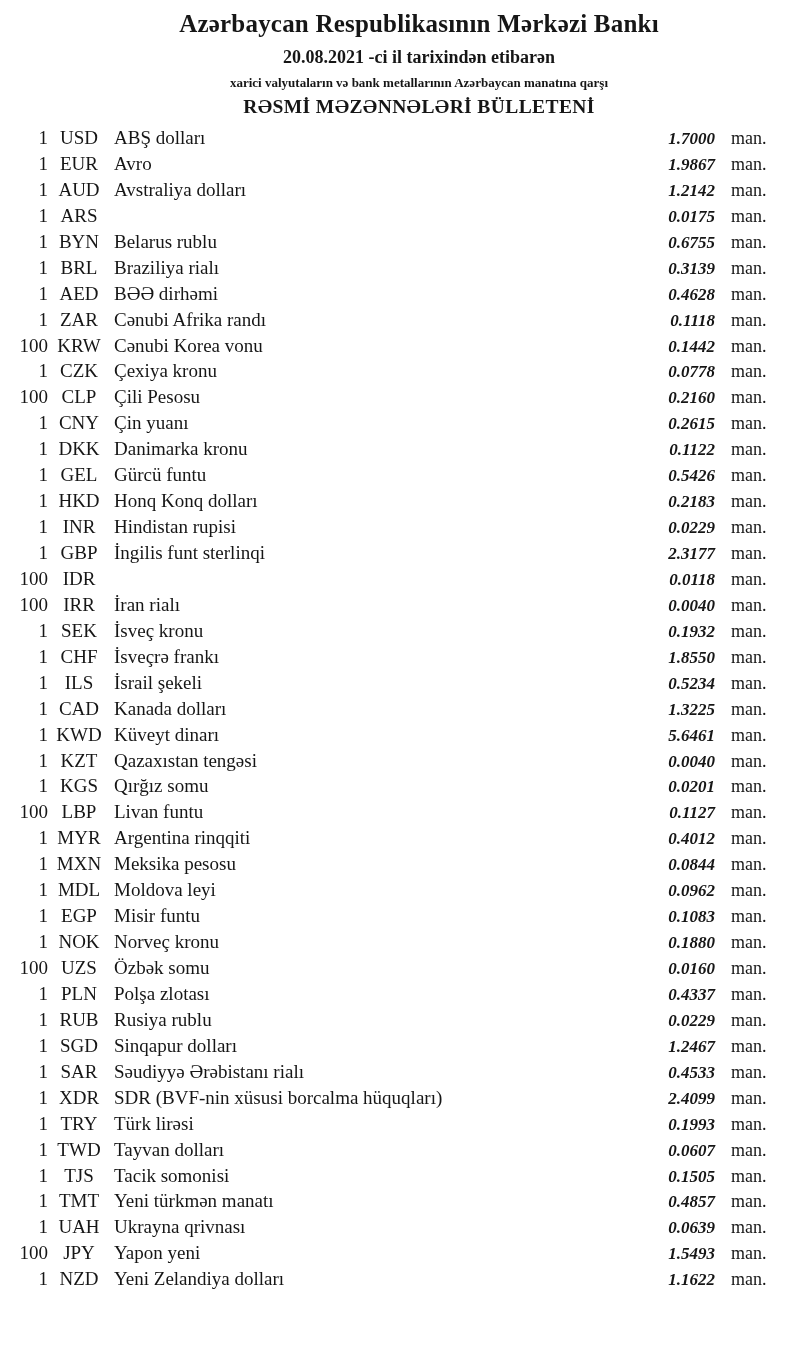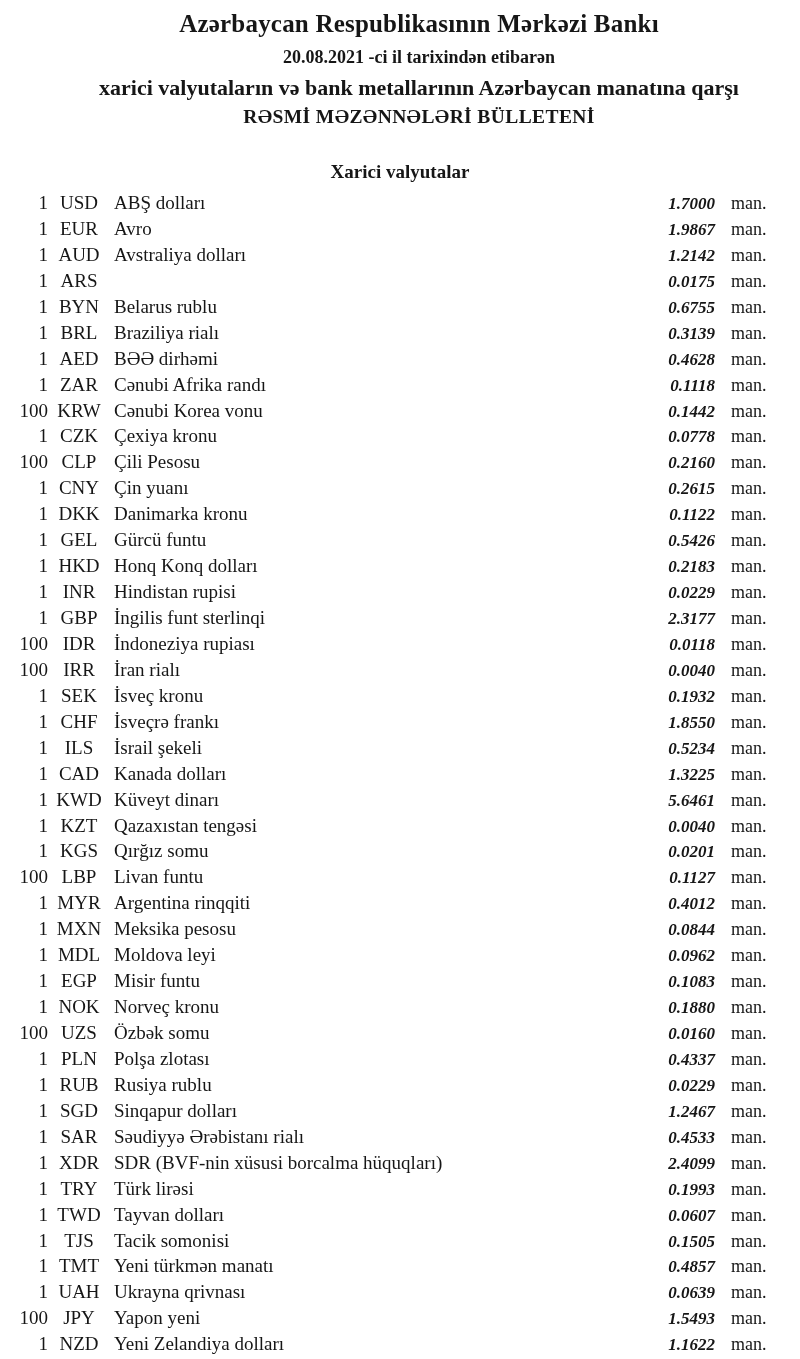--- a/index.html
+++ b/index.html
@@ -21,21 +21,21 @@
     font-weight: bold;
     letter-spacing: 0.2px;
   }
   .h-date {
     margin-top: 9px;
     font-size: 18px;
     font-weight: bold;
   }
   .h-sub {
     margin-top: 7px;
-    font-size: 22px;
+    font-size: 13px;
     font-weight: bold;
   }
   .h-bulletin {
     margin-top: 5px;
     font-size: 19.5px;
     font-weight: bold;
     letter-spacing: 0.4px;
   }
 
   
@@ -72,21 +72,20 @@
 
 <div class="page">
 
   <div class="header">
     <div class="h-title">Azərbaycan Respublikasının Mərkəzi Bankı</div>
     <div class="h-date">20.08.2021 -ci il tarixindən etibarən</div>
     <div class="h-sub">xarici valyutaların və bank metallarının Azərbaycan manatına qarşı</div>
     <div class="h-bulletin">RƏSMİ MƏZƏNNƏLƏRİ BÜLLETENİ</div>
   </div>
 
-  <div class="section-title">Xarici valyutalar</div>
 
   <div class="rates">
   <div class="row">
     <span class="qty">1</span>
     <span class="code">USD</span>
     <span class="name">ABŞ dolları</span>
     <span class="rate">1.7000</span>
     <span class="unit">man.</span>
   </div>
 
@@ -213,21 +212,20 @@
     <span class="qty">1</span>
     <span class="code">GBP</span>
     <span class="name">İngilis funt sterlinqi</span>
     <span class="rate">2.3177</span>
     <span class="unit">man.</span>
   </div>
 
   <div class="row">
     <span class="qty">100</span>
     <span class="code">IDR</span>
-    <span class="name">İndoneziya rupiası</span>
     <span class="rate">0.0118</span>
     <span class="unit">man.</span>
   </div>
 
   <div class="row">
     <span class="qty">100</span>
     <span class="code">IRR</span>
     <span class="name">İran rialı</span>
     <span class="rate">0.0040</span>
     <span class="unit">man.</span>

